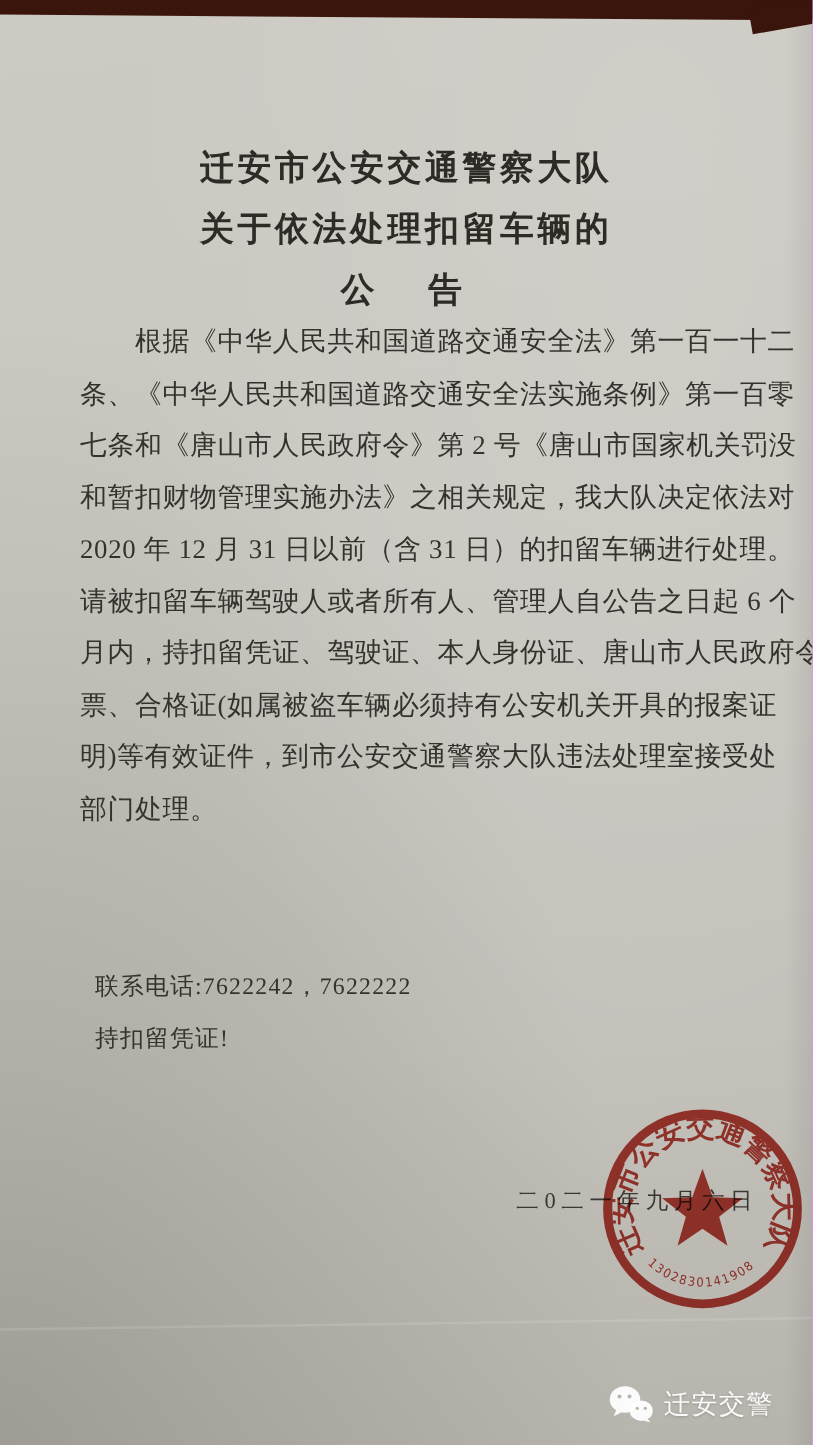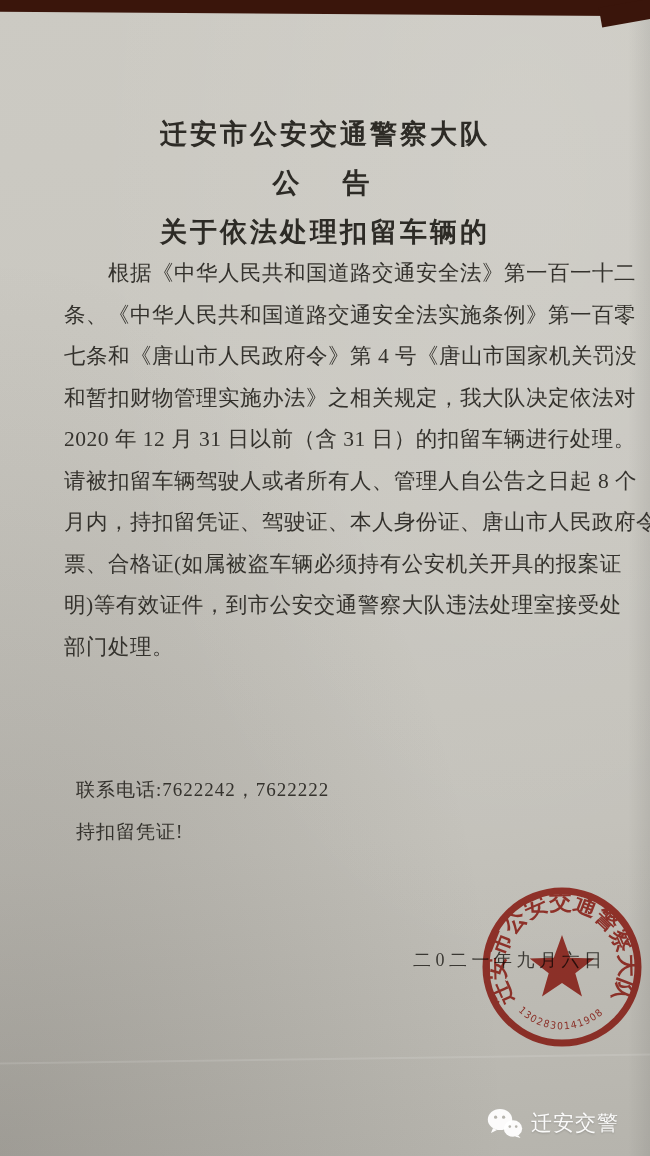--- a/index.html
+++ b/index.html
@@ -56,31 +56,31 @@
 
 <div class="screen">
   <div class="paper"></div>
   <div class="edge-shade"></div>
   <div class="crease"></div>
   <div class="top-band"></div>
   <div class="corner-tr"></div>
 
   <div class="title">
     <div class="t">迁安市公安交通警察大队</div>
+    <div class="t">关于依法处理扣留车辆的</div>
     <div class="t t3">公　告</div>
-    <div class="t">关于依法处理扣留车辆的</div>
   </div>
 
   <div class="bodytext">
     <div class="bline indent">根据《中华人民共和国道路交通安全法》第一百一十二</div>
     <div class="bline">条、《中华人民共和国道路交通安全法实施条例》第一百零</div>
-    <div class="bline">七条和《唐山市人民政府令》第 4 号《唐山市国家机关罚没</div>
+    <div class="bline">七条和《唐山市人民政府令》第 2 号《唐山市国家机关罚没</div>
     <div class="bline">和暂扣财物管理实施办法》之相关规定，我大队决定依法对</div>
     <div class="bline">2020 年 12 月 31 日以前（含 31 日）的扣留车辆进行处理。</div>
-    <div class="bline">请被扣留车辆驾驶人或者所有人、管理人自公告之日起 8 个</div>
+    <div class="bline">请被扣留车辆驾驶人或者所有人、管理人自公告之日起 6 个</div>
     <div class="bline">月内，持扣留凭证、驾驶证、本人身份证、唐山市人民政府令</div>
     <div class="bline">票、合格证(如属被盗车辆必须持有公安机关开具的报案证</div>
     <div class="bline">明)等有效证件，到市公安交通警察大队违法处理室接受处</div>
     <div class="bline last">部门处理。</div>
   </div>
 
   <div class="contact">
     <div>联系电话:7622242，7622222</div>
     <div>持扣留凭证!</div>
   </div>

